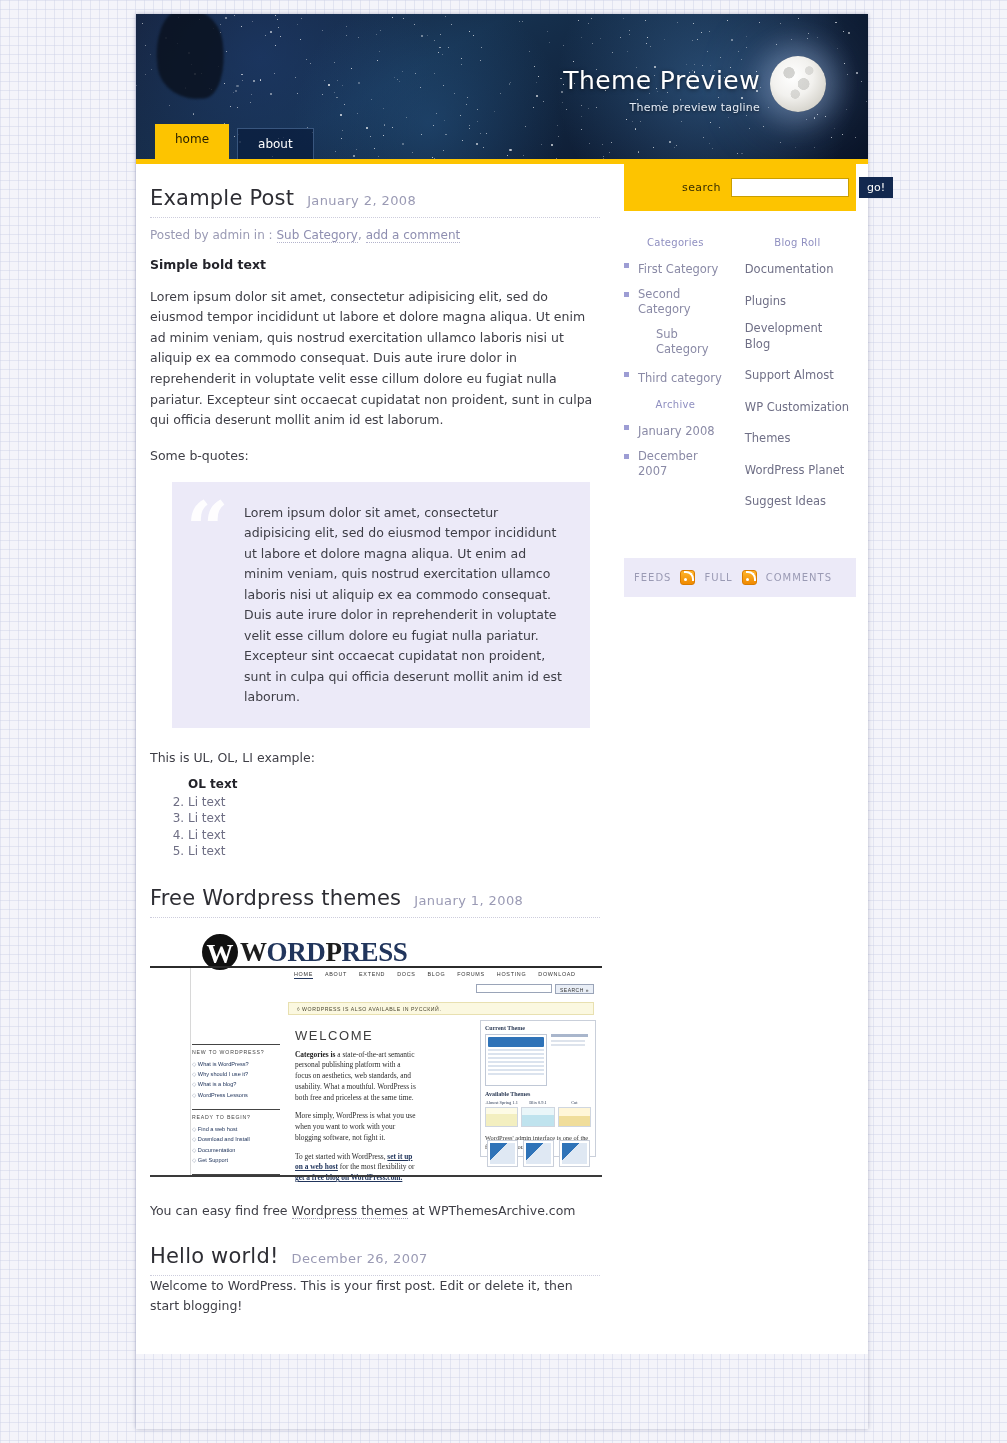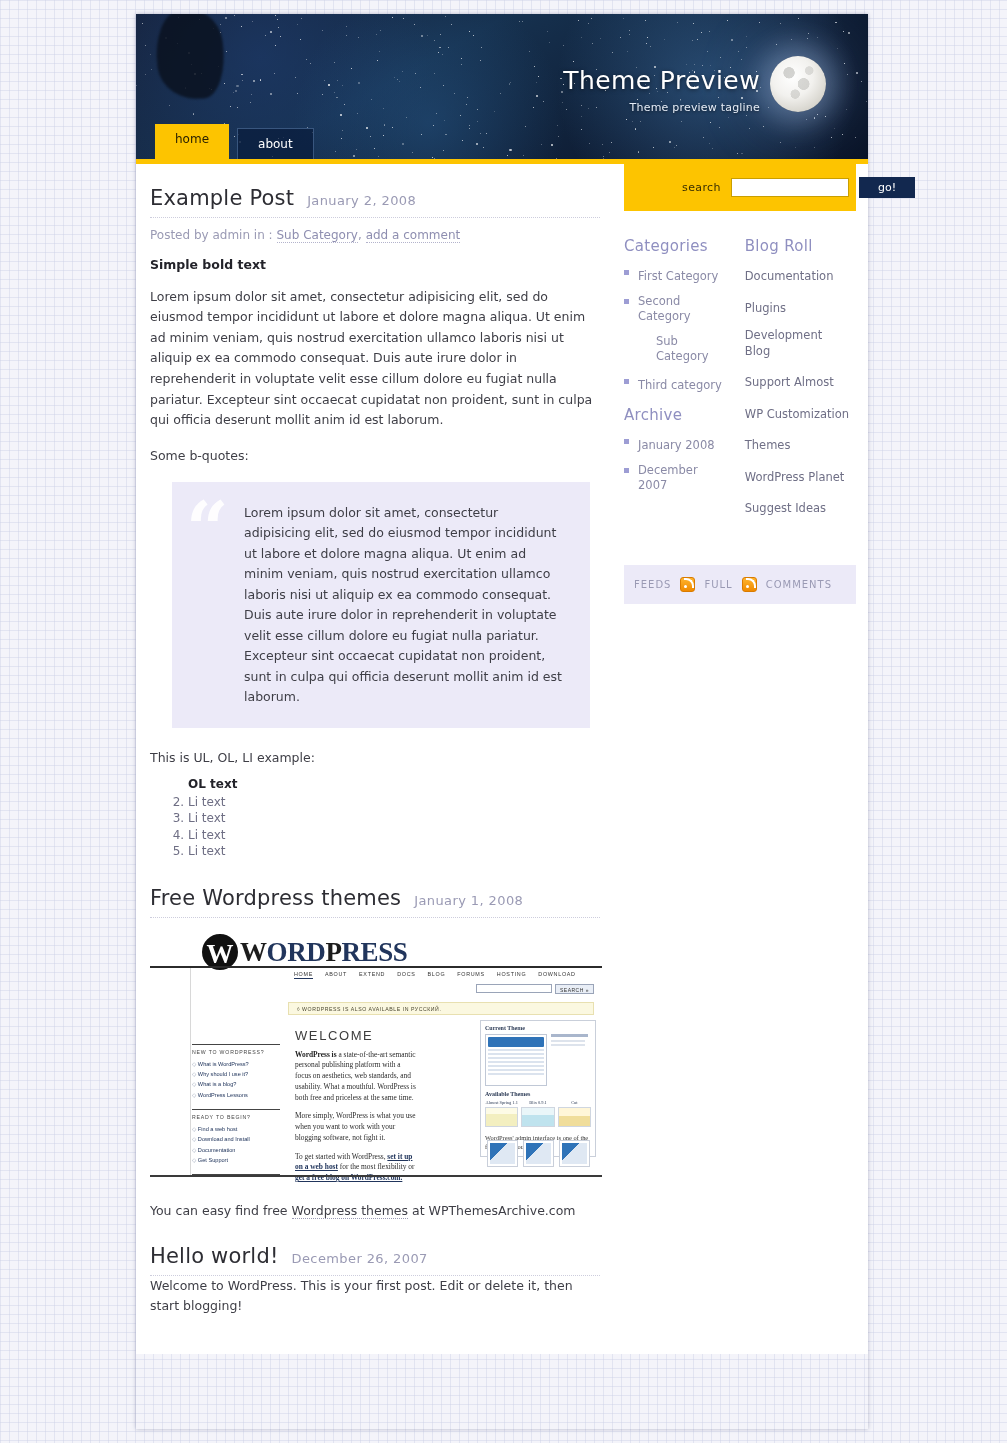--- a/index.html
+++ b/index.html
@@ -223,27 +223,27 @@
     background:#fdc400; padding:13px 14px; display:flex; align-items:center; gap:10px;
     margin-bottom:26px;
   }
   .searchbox label { font-size:11px; color:#3a2f00; letter-spacing:.4px;margin-left:44px; }
   .searchbox input[type=text] {
     width:118px; height:19px; border:1px solid #c99e00; background:#fff;
     font-family:"DejaVu Sans", sans-serif; font-size:11px; padding:0 4px;
   }
   .searchbox .go {
     background:#12284f; color:#fff; border:none; font-size:11px;
-    padding:4px 19px; cursor:pointer; font-family:"DejaVu Sans", sans-serif;
+    padding:4px 8px; cursor:pointer; font-family:"DejaVu Sans", sans-serif;
   }
   .side-cols { display:flex; gap:18px; padding:0 6px 0 0; }
   .side-col { width:auto; }
   .side-col.cats { width:104px; }
   .side-h {
-    font-size:15px; color:#8f8fc0; font-weight:400; margin:0 0 10px; letter-spacing:.3px;
+    font-size:10px; color:#8f8fc0; font-weight:400; margin:0 0 10px; letter-spacing:.3px;text-align:center;
   }
   .side-col ul { list-style:none; margin:0; padding:0; }
   .side-col.cats li { position:relative; padding-left:14px; margin-bottom:9px; }
   .side-col.cats li::before {
     content:""; position:absolute; left:0; top:5px; width:5px; height:5px; background:#9d9dd4;
   }
   .side-col.cats li.sub { padding-left:32px; margin-bottom:9px; }
   .side-col.cats li.sub::before { display:none; }
   .side-col a, .side-col span.lnk {
     font-size:11.5px; color:#8a8aa6; text-decoration:none; line-height:1.35; display:inline-block;
@@ -698,21 +698,21 @@
             <div class="fld"></div>
             <div class="btn">SEARCH »</div>
           </div>
 
           <div class="wp-notice">◊ WORDPRESS IS ALSO AVAILABLE IN РУССКИЙ.</div>
           <div class="wp-sideline"></div>
 
           <div class="wp-welcome">WELCOME</div>
 
           <div class="wp-body">
-            <p><b>WordPress is</b><span> a state-of-the-art semantic personal publishing platform with a focus on aesthetics, web standards, and usability. What a mouthful. WordPress is both free and priceless at the same time.</span></p>
+            <p><b>Categories is</b><span> a state-of-the-art semantic personal publishing platform with a focus on aesthetics, web standards, and usability. What a mouthful. WordPress is both free and priceless at the same time.</span></p>
             <p>More simply, WordPress is what you use when you want to work with your blogging software, not fight it.</p>
             <p><span>To get started with WordPress, </span><a href="#">set it up on a web host</a><span> for the most flexibility or </span><a href="#">get a free blog on WordPress.com.</a></p>
           </div>
 
           <div class="wp-left">
             <div class="hd">NEW TO WORDPRESS?</div>
             <ul>
               <li>What is WordPress?</li>
               <li>Why should I use it?</li>
               <li>What is a blog?</li>

